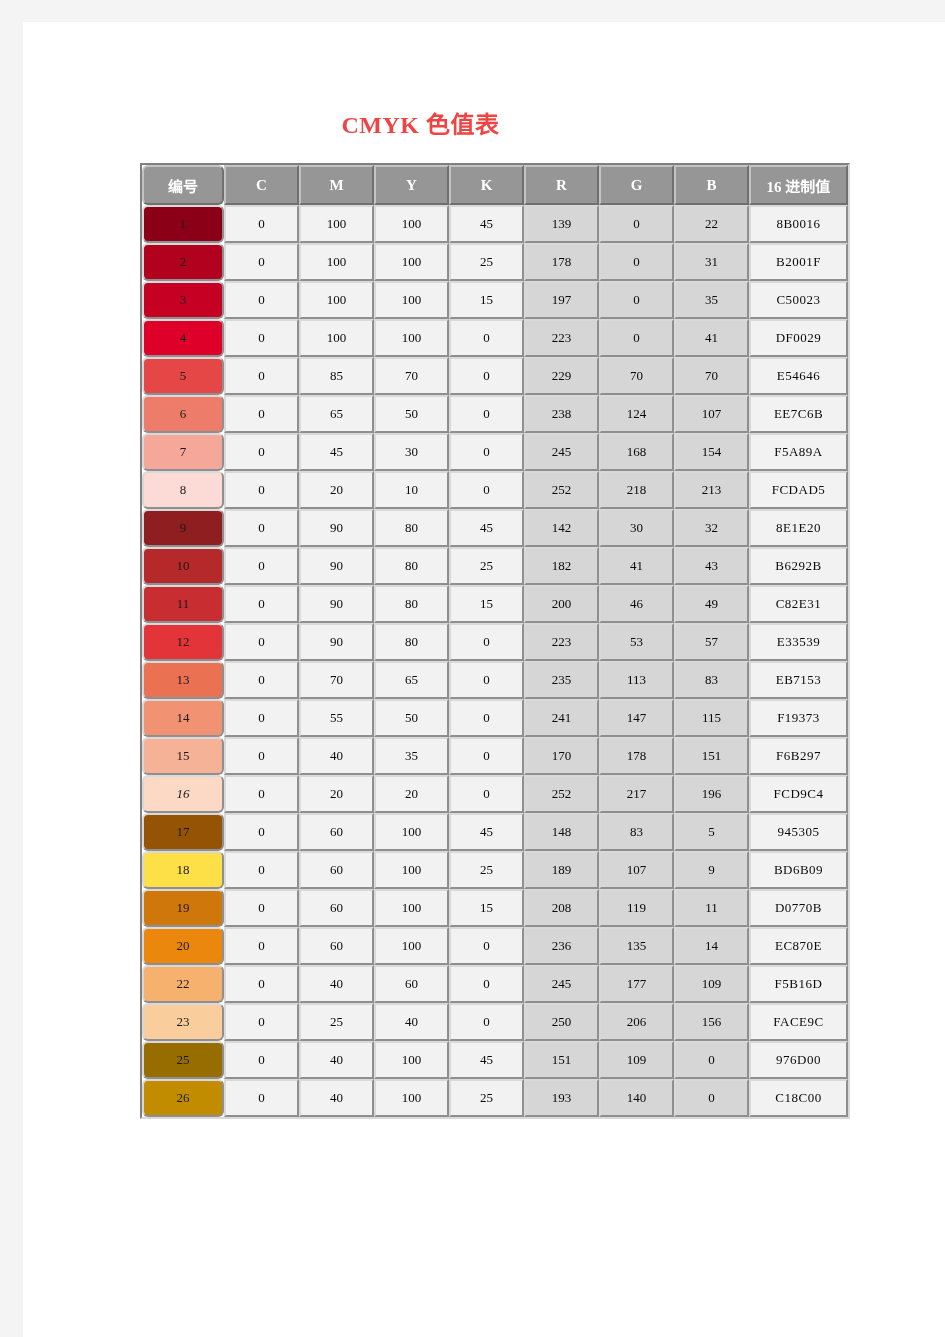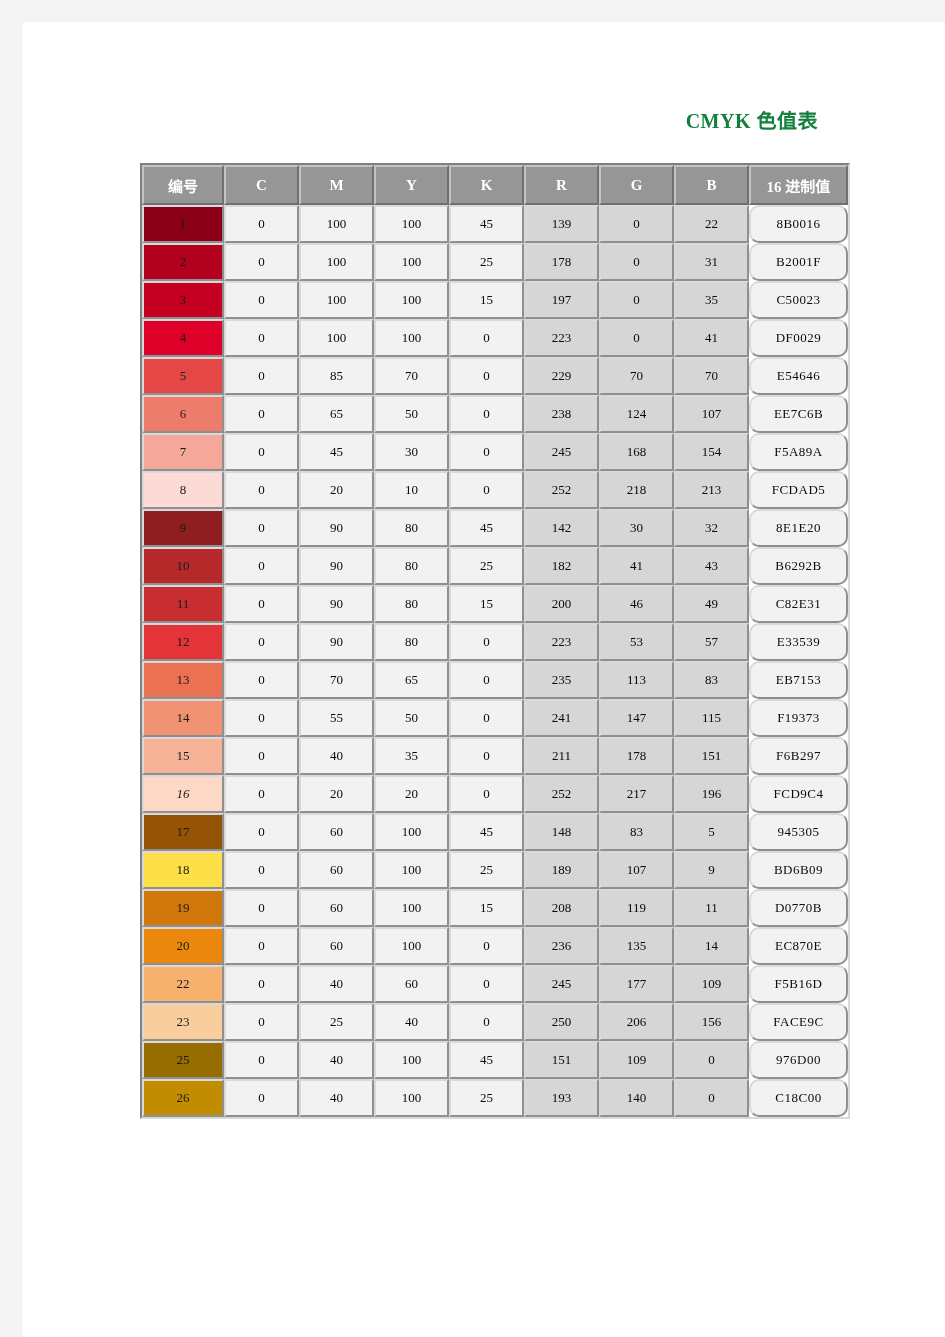--- a/index.html
+++ b/index.html
@@ -23,25 +23,25 @@
     background: #ffffff;
     overflow: hidden;
   }
   #title {
     margin: 0;
     padding: 0;
     position: absolute;
     left: 0;
     top: 83px;
     width: 795px;
-    text-align: right;
+    text-align: center;
     font-family: "Liberation Serif", "DejaVu Serif", serif;
-    font-size: 20px;
+    font-size: 24px;
     font-weight: bold;
-    color: #15803d;
+    color: #ef4444;
     letter-spacing: 0.5px;
     white-space: nowrap;
   }
   #table-wrap {
     position: absolute;
     left: 117px;
     top: 141px;
   }
   table.cmyk {
     border-collapse: separate;
@@ -71,33 +71,33 @@
     background: #969696;
     border-top: 2px solid #c3c3c3;
     border-left: 2px solid #c3c3c3;
     border-right: 2px solid #6f6f6f;
     border-bottom: 2px solid #6f6f6f;
     height: 36px;
     font-weight: bold;
     font-size: 15px;
     color: #ffffff;
   }
-  .col-idx    { width: 78px; }
+  .col-idx    { width: 78px; border-radius: 6px; }
   .col-cmyk   { width: 71px; }
   .col-rgb    { width: 71px; }
   .col-hex    { width: 95px; }
 
   td.swatch {
     font-size: 13px;
     color: #1a1a1a;
     padding: 0;
   }
   td.cmyk  { background: #f2f2f2; color: #0a0a0a; }
   td.rgb   { background: #d6d6d6; color: #0a0a0a; }
-  td.hex   { background: #f2f2f2; color: #0a0a0a; letter-spacing: 0.5px; border-radius: 10px; }
+  td.hex   { background: #f2f2f2; color: #0a0a0a; letter-spacing: 0.5px; }
 
   th.h-idx { color: #ffffff; }
   th.h-hex { color: #ffffff; font-size: 14px; }
   th.h-c   { color: #1BB5F0; }
   th.h-m   { color: #E6007E; }
   th.h-y   { color: #FFF500; }
   th.h-k   { color: #000000; }
   th.h-r   { color: #FF0000; }
   th.h-g   { color: #00EE00; }
   th.h-b   { color: #0000FF; }
@@ -278,21 +278,21 @@
             <td class="col-rgb rgb">147</td>
             <td class="col-rgb rgb">115</td>
             <td class="col-hex hex">F19373</td>
           </tr>
           <tr>
             <td class="col-idx swatch" style="background: rgb(246, 178, 151);">15</td>
             <td class="col-cmyk cmyk">0</td>
             <td class="col-cmyk cmyk">40</td>
             <td class="col-cmyk cmyk">35</td>
             <td class="col-cmyk cmyk">0</td>
-            <td class="col-rgb rgb">211</td>
+            <td class="col-rgb rgb">170</td>
             <td class="col-rgb rgb">178</td>
             <td class="col-rgb rgb">151</td>
             <td class="col-hex hex">F6B297</td>
           </tr>
           <tr>
             <td class="col-idx swatch" style="background: rgb(252, 217, 196); font-style: italic;">16</td>
             <td class="col-cmyk cmyk">0</td>
             <td class="col-cmyk cmyk">20</td>
             <td class="col-cmyk cmyk">20</td>
             <td class="col-cmyk cmyk">0</td>

